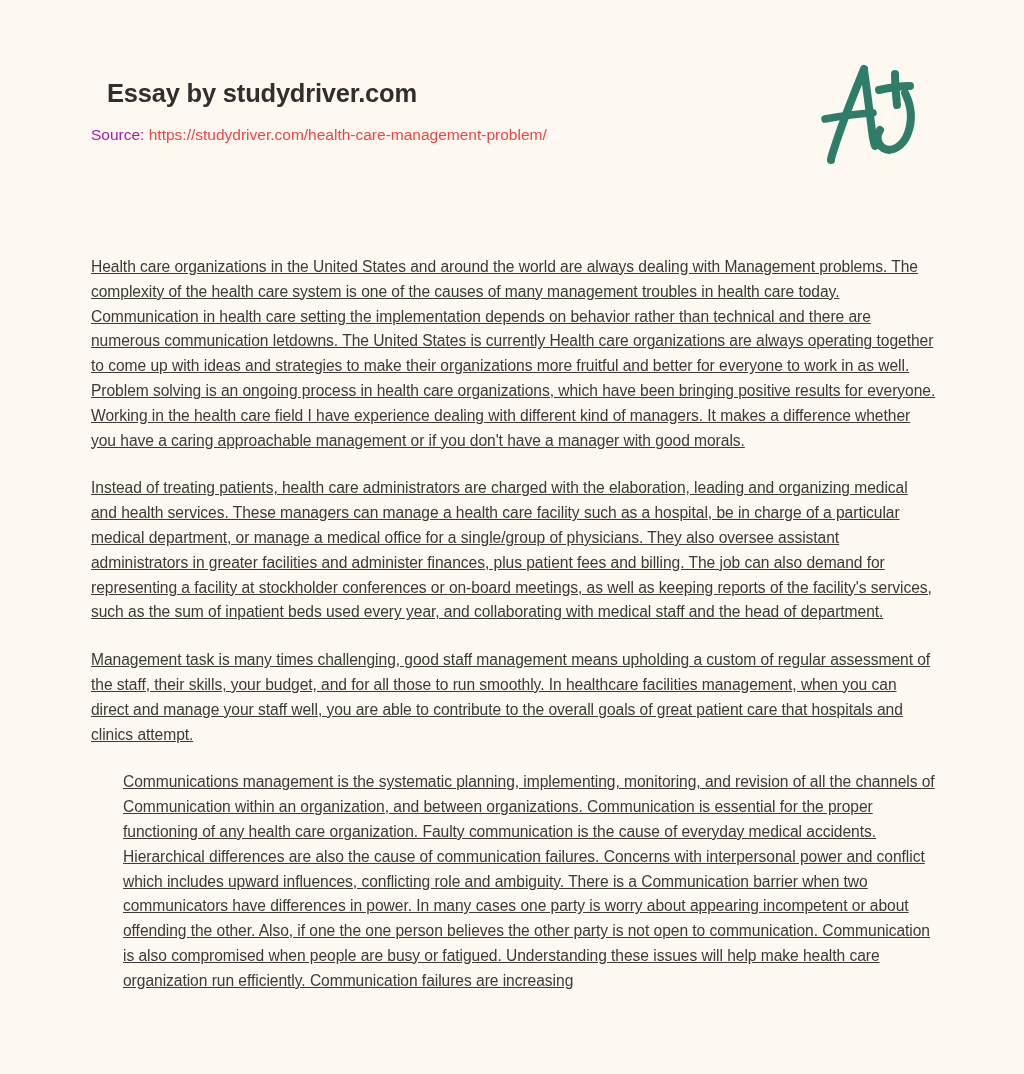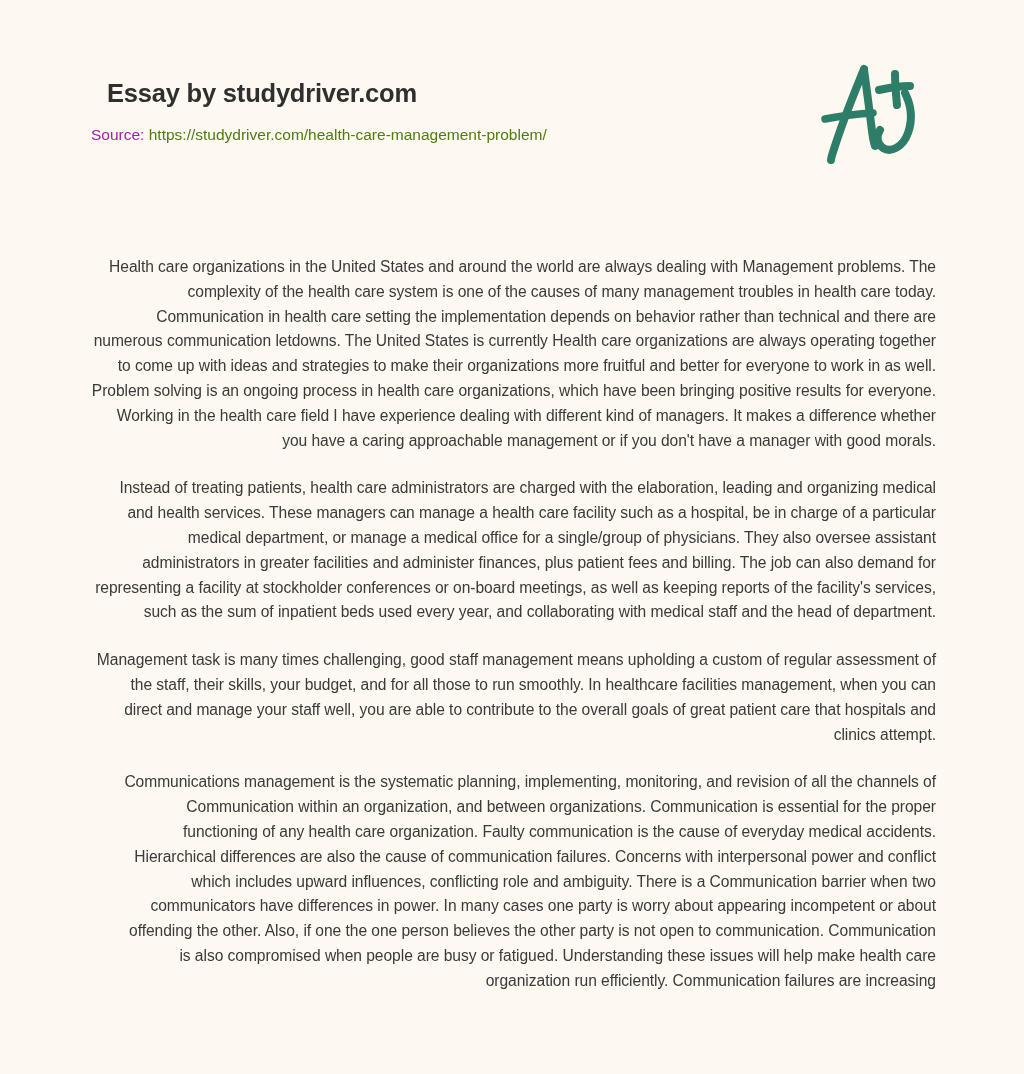--- a/index.html
+++ b/index.html
@@ -55,21 +55,21 @@
     font-size: 15.5px;
     line-height: 1.3;
     white-space: nowrap;
   }
 
   .source-label {
     color: #a21caf;
   }
 
   .source-url {
-    color: #4d7c0f;
+    color: #ef4444;
     text-decoration: none;
   }
 
   
   .logo {
     position: absolute;
     left: 812px;
     top: 57px;
     width: 120px;
     height: 115px;
@@ -97,22 +97,23 @@
     letter-spacing: -0.3px;
     line-height: 1.25;
   }
 
   .article-body p {
     margin: 0 0 23px 0;
     font-family: "Liberation Sans", sans-serif;
     font-size: 15.6px;
     line-height: 24.8px;
     color: #3a3a38;
-    text-align: right;
+    text-align: left;
     letter-spacing: -0.05px;
+    text-decoration: underline;
   }
 
   .article-body p:last-child {
     margin-bottom: 0;
     margin-left: 32px;
   }
 </style>
 </head>
 <body>
 

